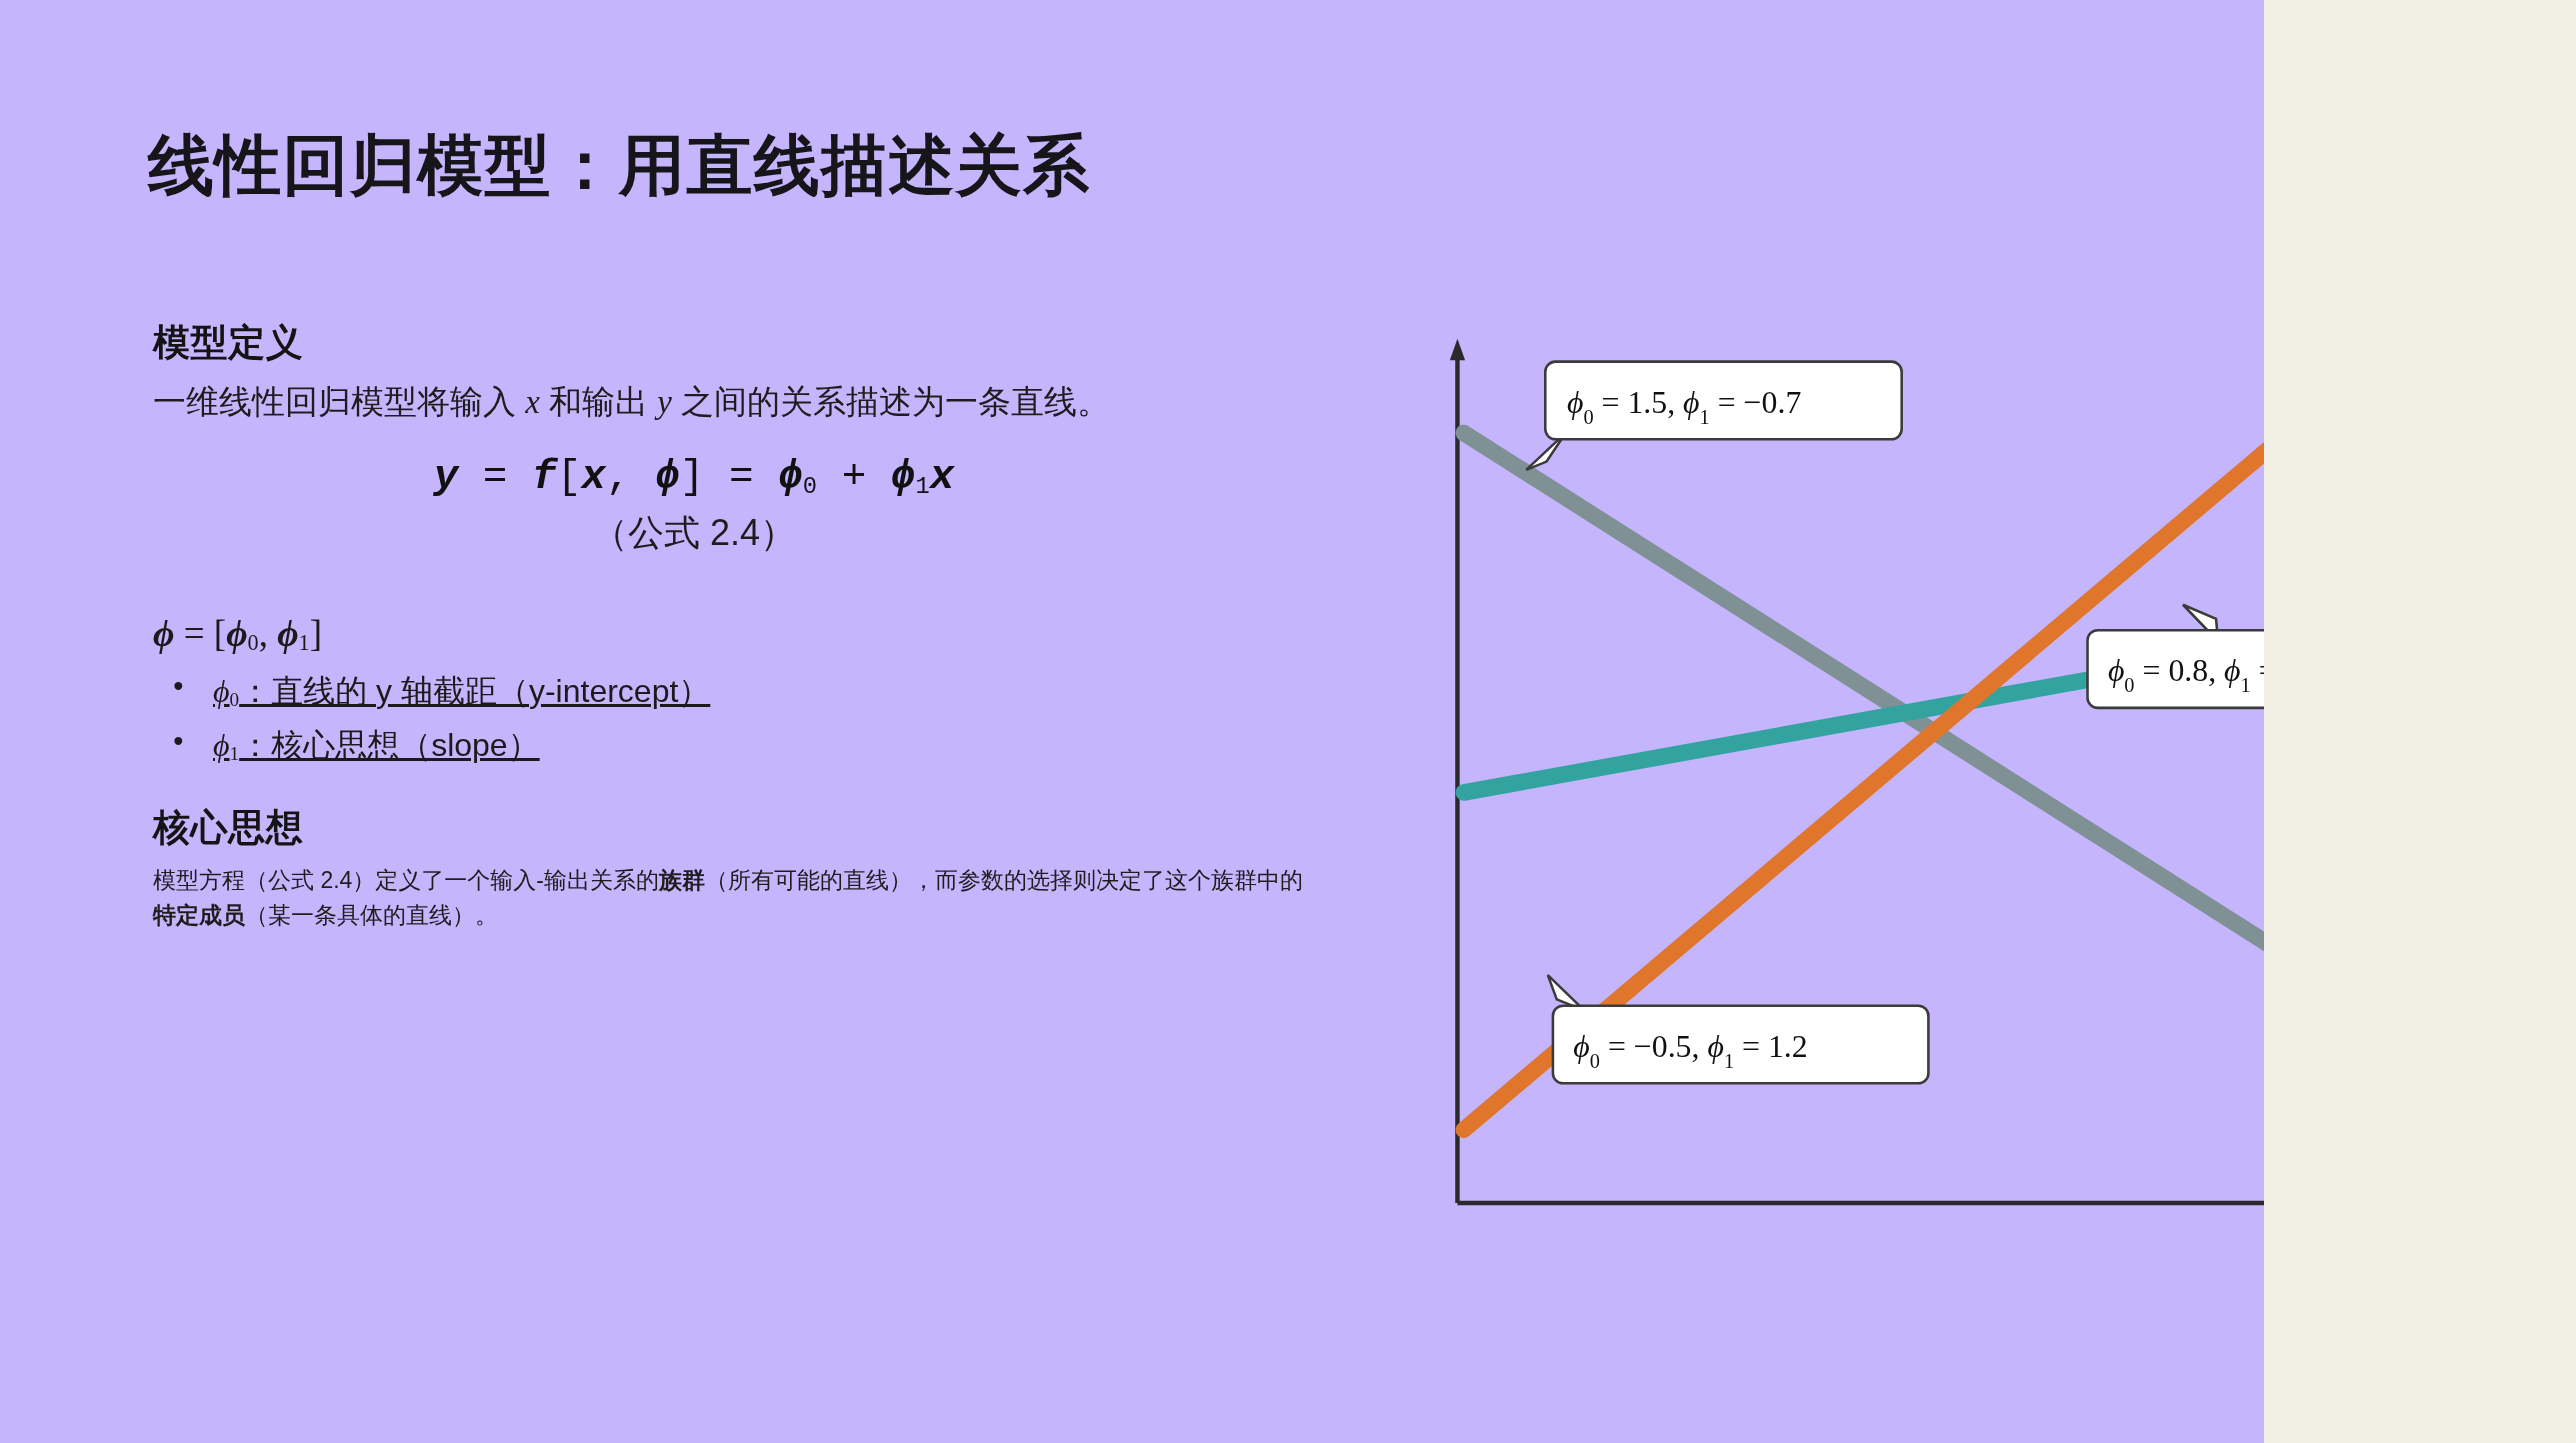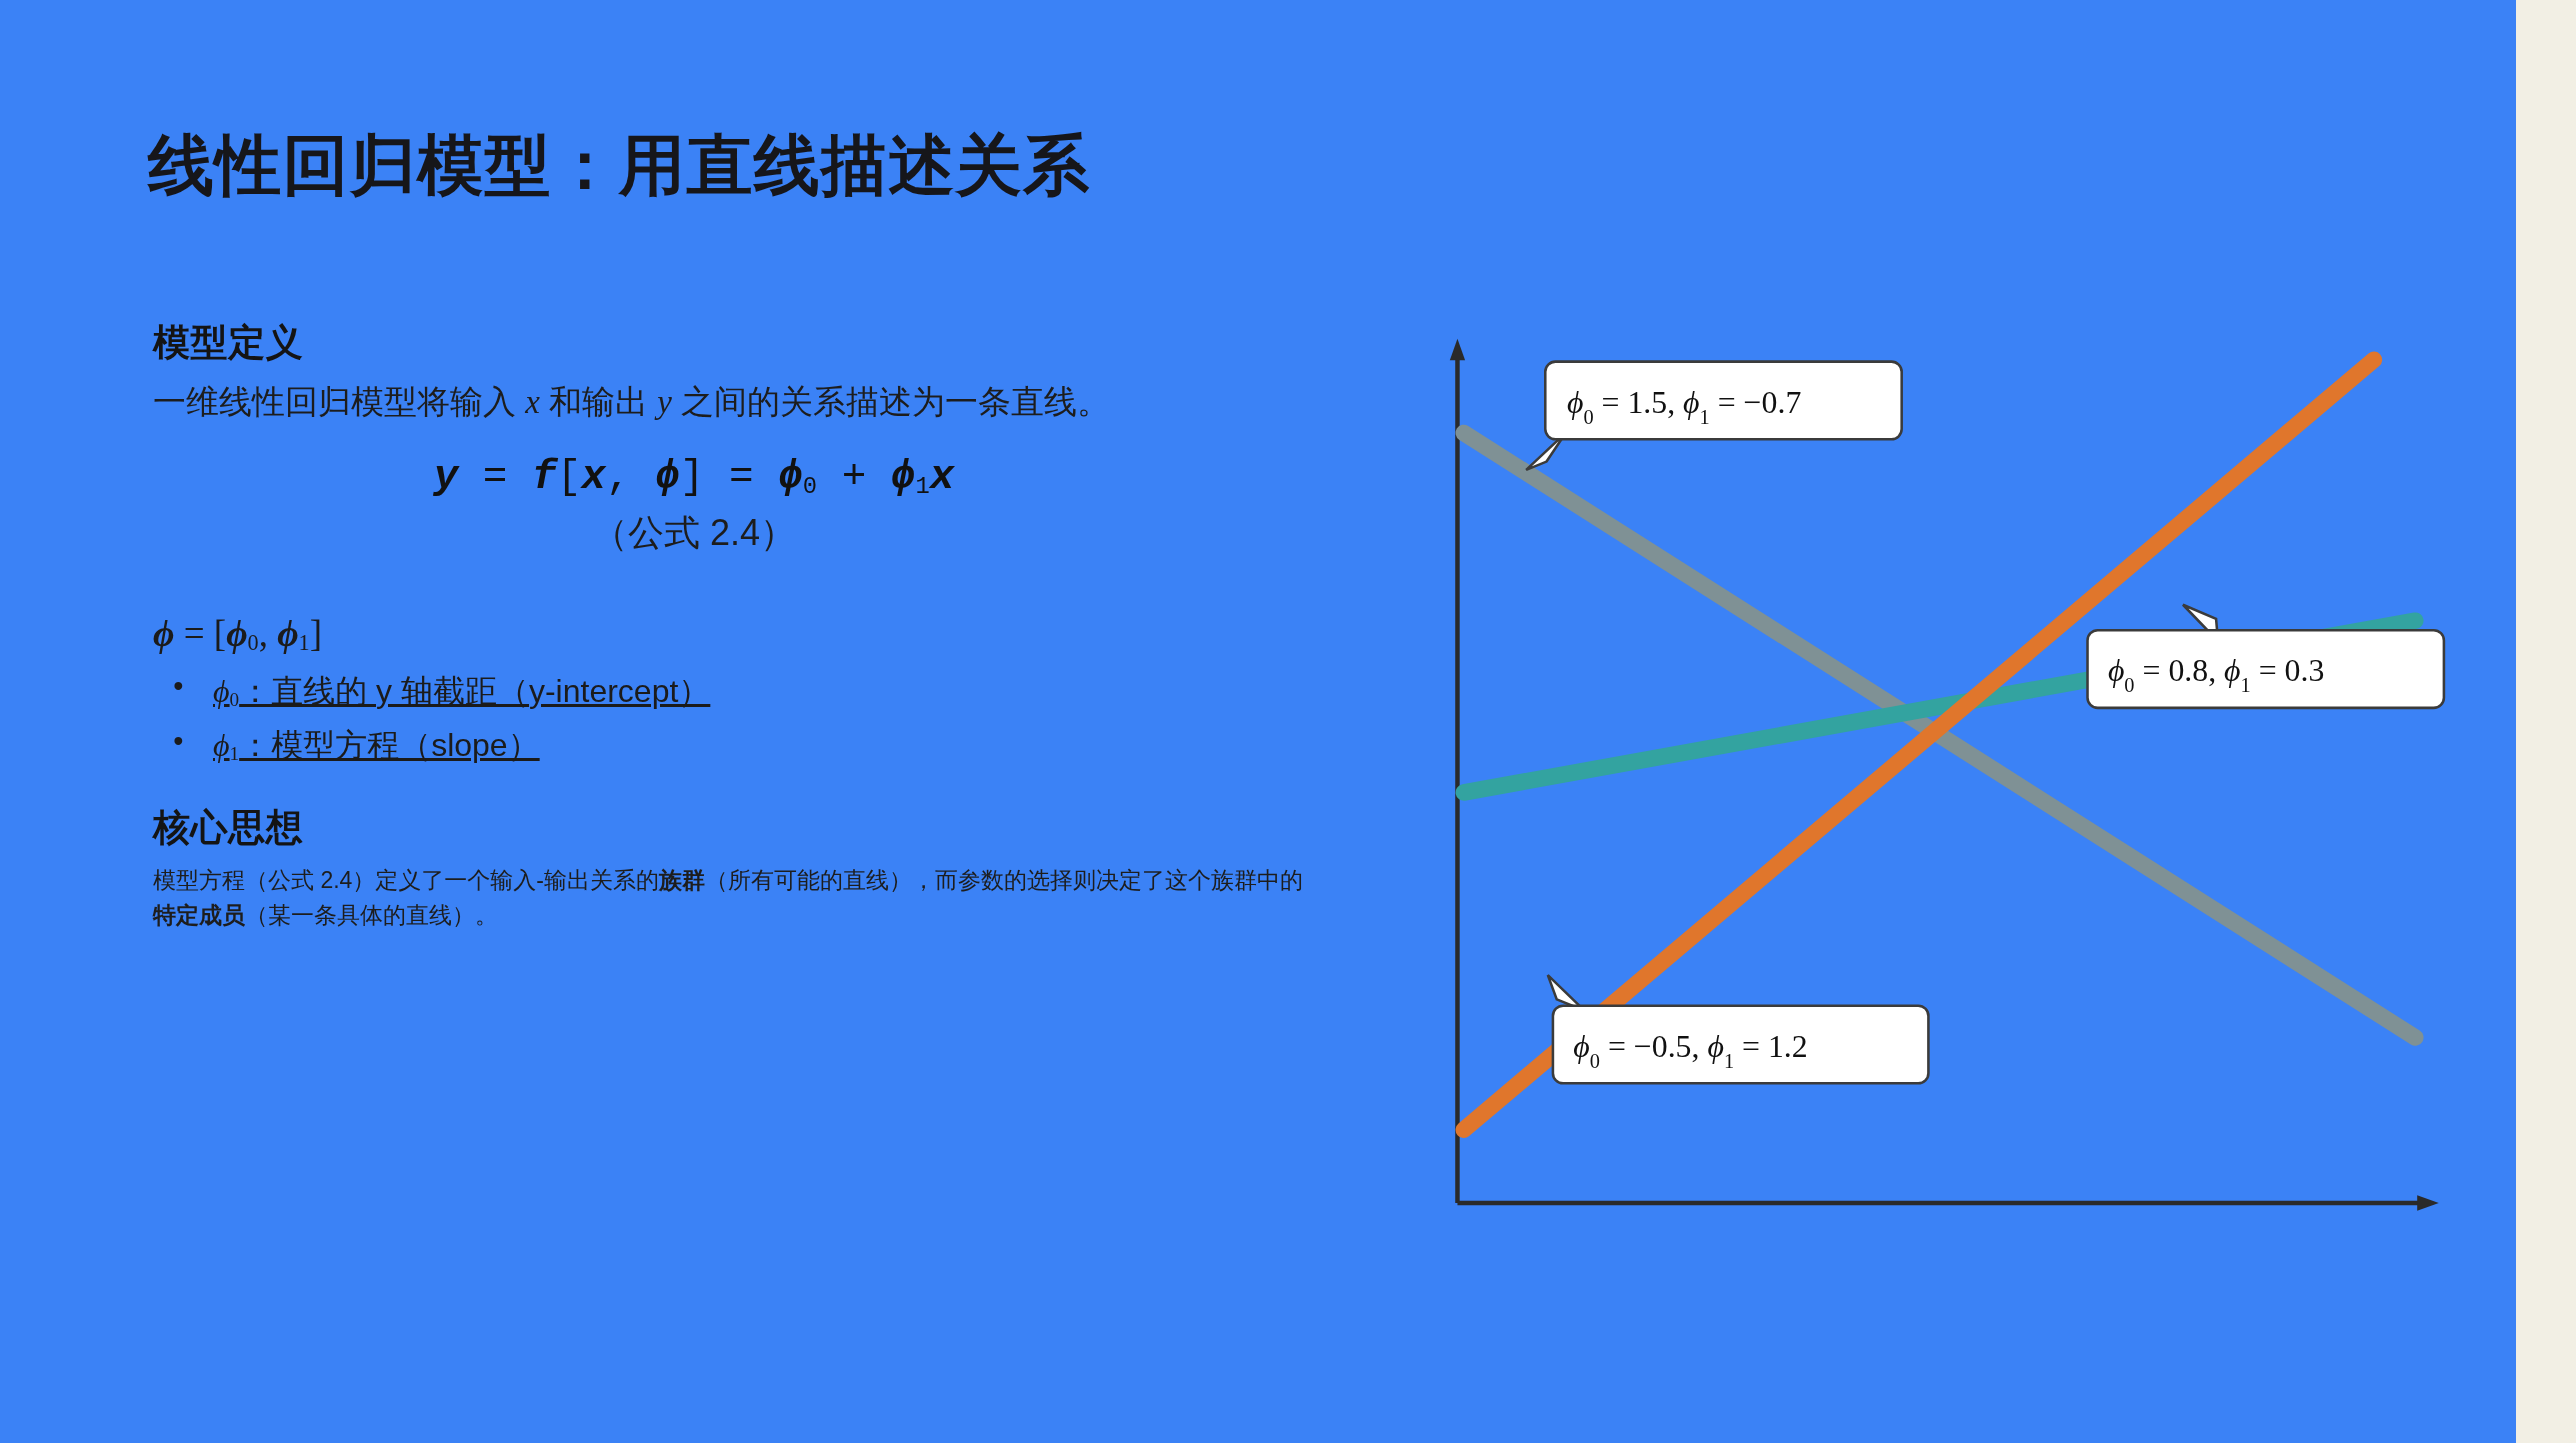--- a/index.html
+++ b/index.html
@@ -6,23 +6,23 @@
     margin: 0;
     padding: 0;
     background: #f2efe4;
   }
   body {
     font-family: "Liberation Sans", sans-serif;
     color: #1b1b1b;
   }
   .slide {
     position: relative;
-    width: 2516px;
+    width: 2264px;
     height: 1443px;
-    background: #3b82f6;
+    background: #c4b5fd;
     overflow: hidden;
     box-sizing: border-box;
   }
 
   
   .slide-title {
     position: absolute;
     left: 148px;
     top: 121px;
     font-size: 66px;
@@ -154,21 +154,21 @@
 
     <div>
       <div class="param-line">
         <span class="pbold">ϕ</span> = [<span class="pbold">ϕ</span><sub>0</sub>, <span class="pbold">ϕ</span><sub>1</sub>]
       </div>
       <ul class="bullets">
         <li>
           <span class="sym">ϕ<sub>0</sub></span><span>：直线的 y 轴截距（y-intercept）</span>
         </li>
         <li>
-          <span class="sym">ϕ<sub>1</sub></span><span>：模型方程（slope）</span>
+          <span class="sym">ϕ<sub>1</sub></span><span>：核心思想（slope）</span>
         </li>
       </ul>
     </div>
 
     <div class="block-gap-sm"></div>
 
     <div>
       <div class="section-head">核心思想</div>
       <p class="body-text core-text"><span>模型方程（公式 2.4）定义了一个输入-输出关系的</span><b>族群</b><span>（所有可能的直线），而参数的选择则决定了这个族群中的</span><b>特定成员</b><span>（某一条具体的直线）。</span></p>
     </div>

